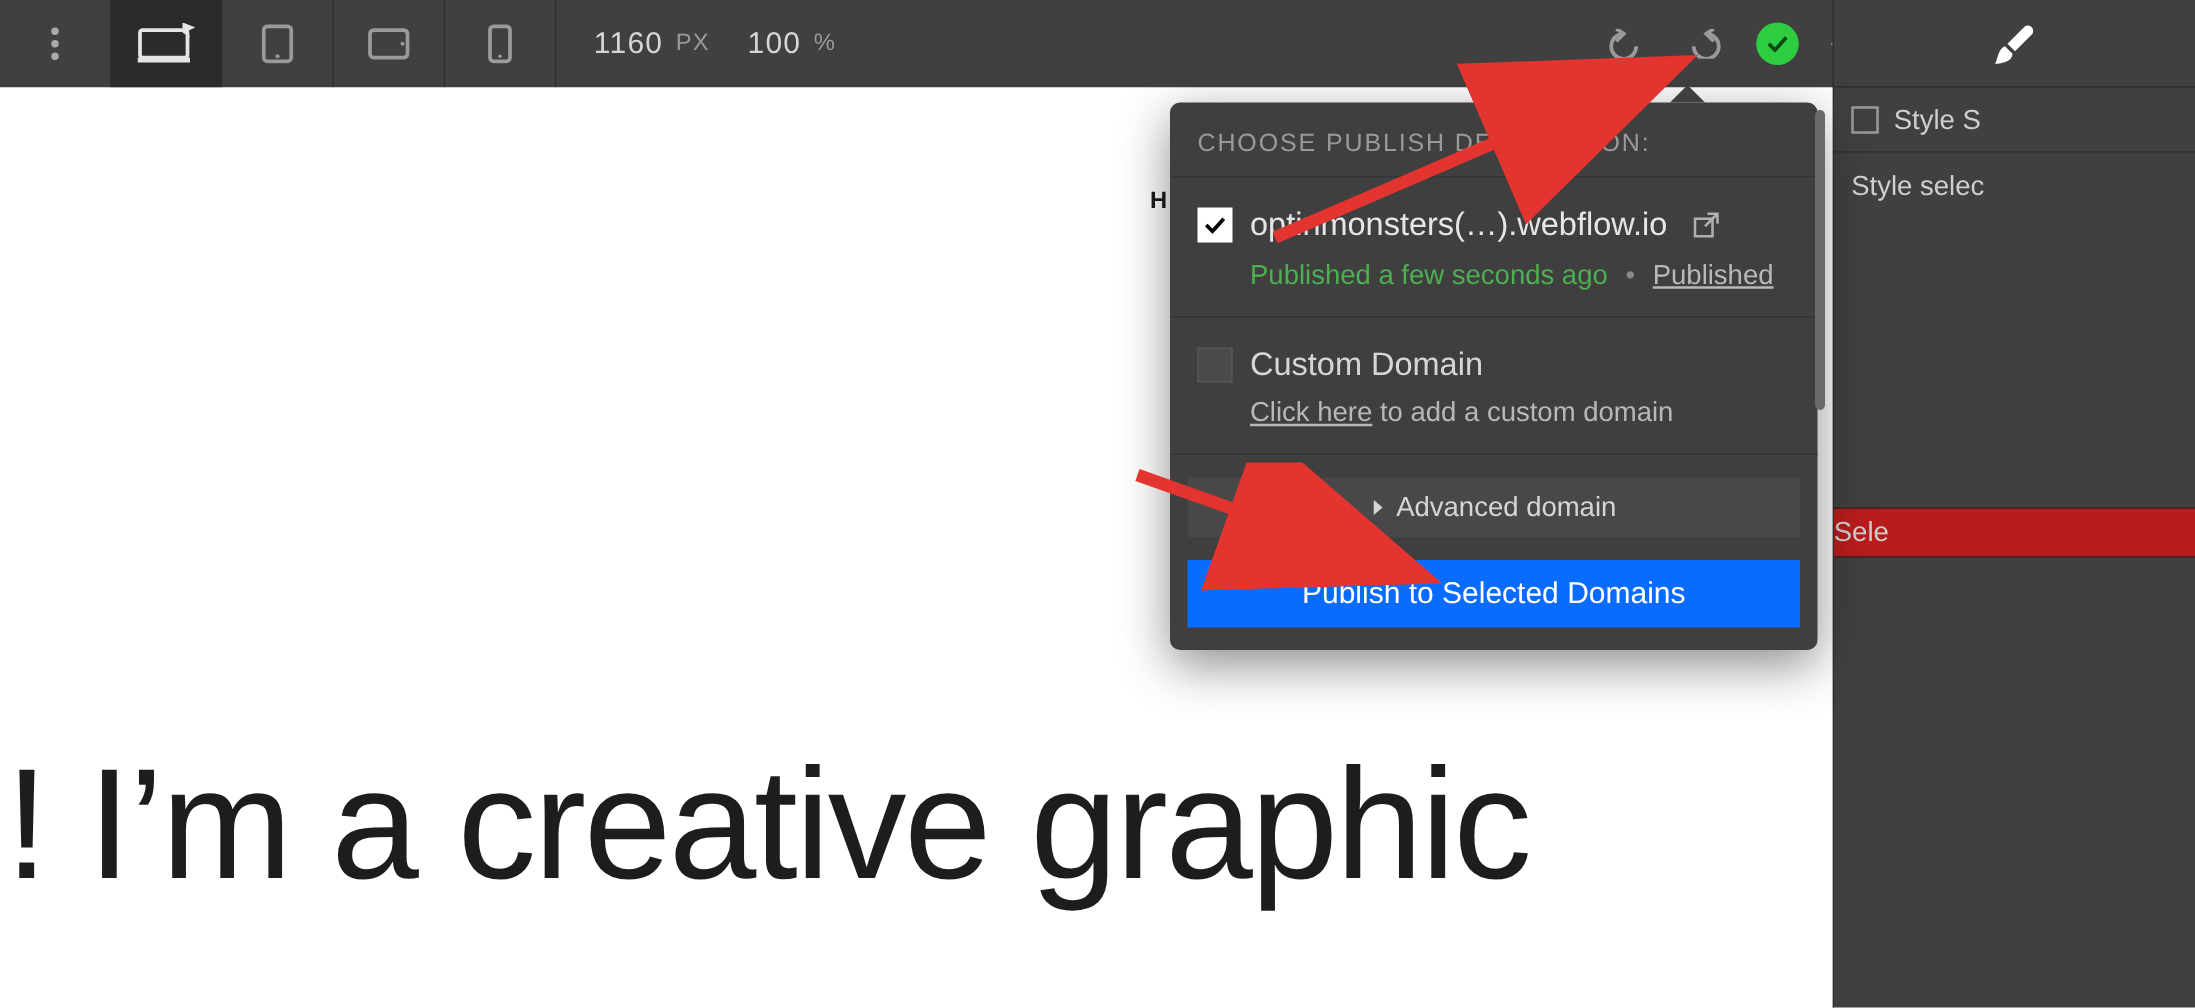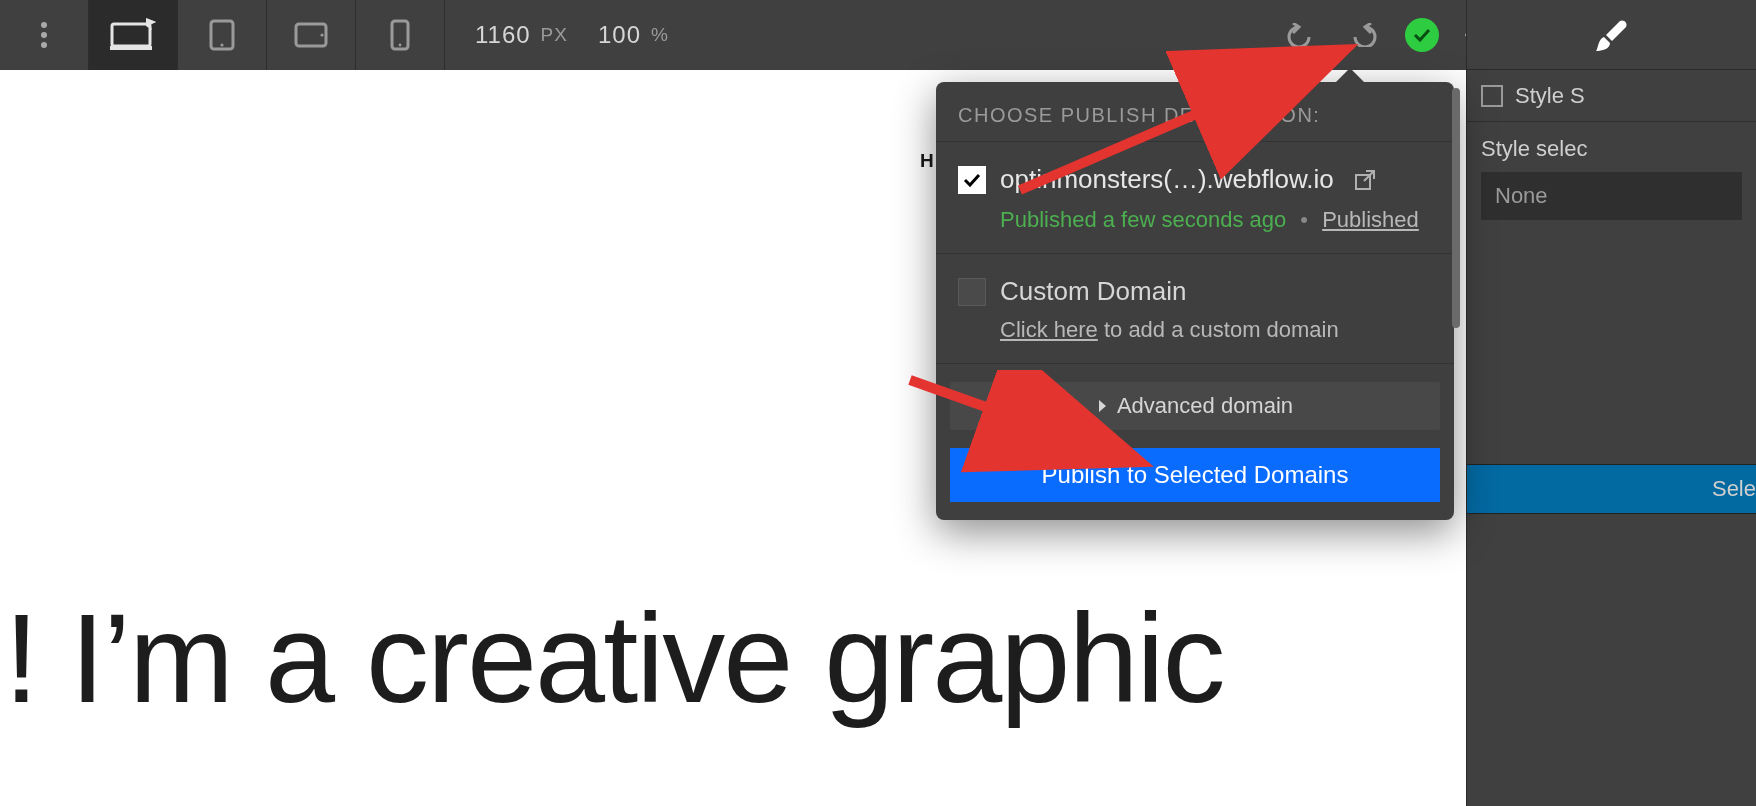--- a/index.html
+++ b/index.html
@@ -125,25 +125,25 @@
     display: flex;
     align-items: center;
     padding-left: 14px;
     color: #9a9a9a;
     font-size: 22px;
   }
   .rp-spacer {
     height: 230px;
   }
   .rp-selectbar {
-    background: #0369a1;
-    height: 50px;
-    display: flex;
-    align-items: center;
-    justify-content: flex-end;
+    background: #b91c1c;
+    height: 40px;
+    display: flex;
+    align-items: center;
+    justify-content: flex-start;
     color: #cfcfcf;
     font-size: 22px;
     border-top: 1px solid #222;
     border-bottom: 1px solid #222;
   }
 
   
   .canvas {
     position: absolute;
     top: 70px;
@@ -408,23 +408,20 @@
           <path d="M10 20 C4 22 4 32 2 34 C8 34 16 32 16 26 Z" fill="#fff"></path>
         </svg>
     </span>
   </div>
   <div class="rp-row">
     <div class="rp-checkbox"></div>
     <span class="rp-label">Style S</span>
   </div>
   <div class="rp-row2">
     <div>Style selec</div>
-    <div class="rp-select">
-      <span>None</span>
-    </div>
   </div>
   <div class="rp-spacer"></div>
   <div class="rp-selectbar">
     <span>Sele</span>
   </div>
 </div>
 
 <div class="canvas">
   <div class="nav-prev">HO</div>
   <div class="hero-text">! I’m a creative graphic</div>

